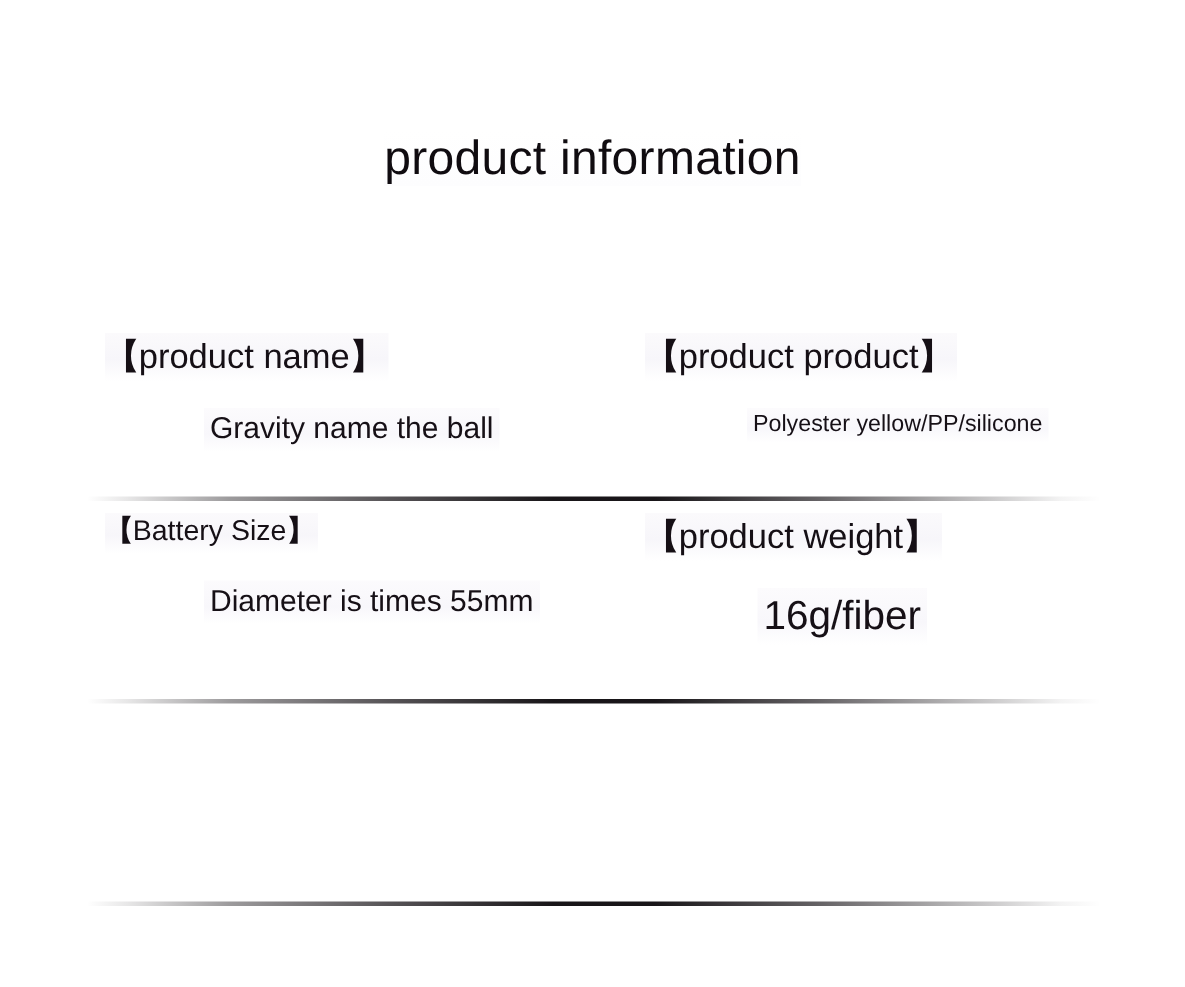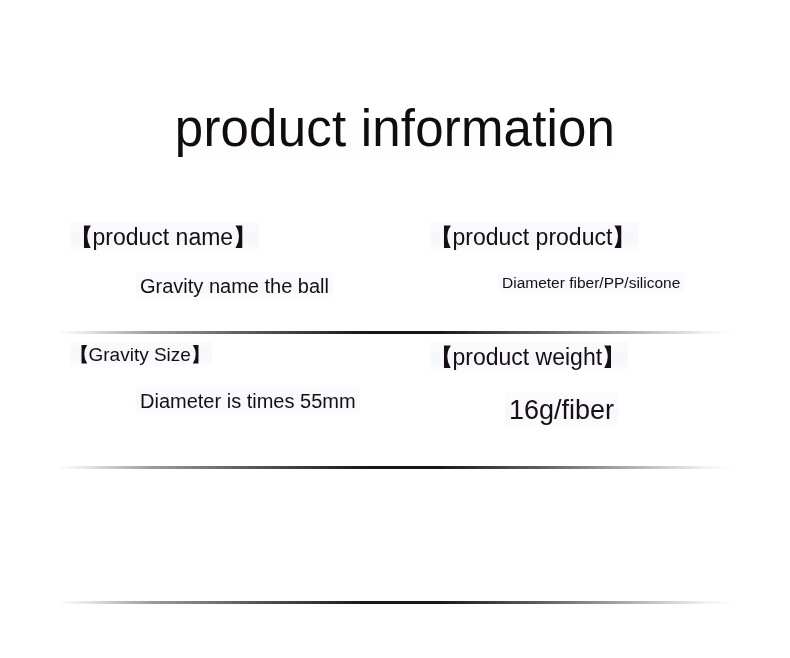--- a/index.html
+++ b/index.html
@@ -27,21 +27,21 @@
   
   .title-wrap {
     position: absolute;
     top: 66px;
     left: 0;
     width: 790px;
     text-align: center;
   }
   .page-title {
     display: inline-block;
-    font-size: 51px;
+    font-size: 32px;
     font-weight: 300;
     letter-spacing: 0.2px;
     color: #100c10;
     line-height: 1.15;
     background: linear-gradient(180deg,#ffffff 0%,#fdfdfe 100%);
   }
 
   
   .spec-table {
     position: absolute;
@@ -154,28 +154,28 @@
       <div class="spec-cell left">
         <div class="spec-label lbl-lg">
           <span class="brk">【</span><span class="txt">product name</span><span class="brk">】</span>
         </div>
         <div class="spec-value val-md vi-1">Gravity name the ball</div>
       </div>
       <div class="spec-cell right">
         <div class="spec-label lbl-lg">
           <span class="brk">【</span><span class="txt">product product</span><span class="brk">】</span>
         </div>
-        <div class="spec-value val-sm vi-2">Diameter fiber/PP/silicone</div>
+        <div class="spec-value val-sm vi-2">Polyester yellow/PP/silicone</div>
       </div>
     </div>
 
     <div class="spec-row row-2">
       <div class="spec-cell left">
         <div class="spec-label lbl-sm">
-          <span class="brk">【</span><span class="txt">Gravity Size</span><span class="brk">】</span>
+          <span class="brk">【</span><span class="txt">Battery Size</span><span class="brk">】</span>
         </div>
         <div class="spec-value val-md vi-3">Diameter is times 55mm</div>
       </div>
       <div class="spec-cell right">
         <div class="spec-label lbl-lg">
           <span class="brk">【</span><span class="txt">product weight</span><span class="brk">】</span>
         </div>
         <div class="spec-value val-xl vi-4">16g/fiber</div>
       </div>
     </div>

